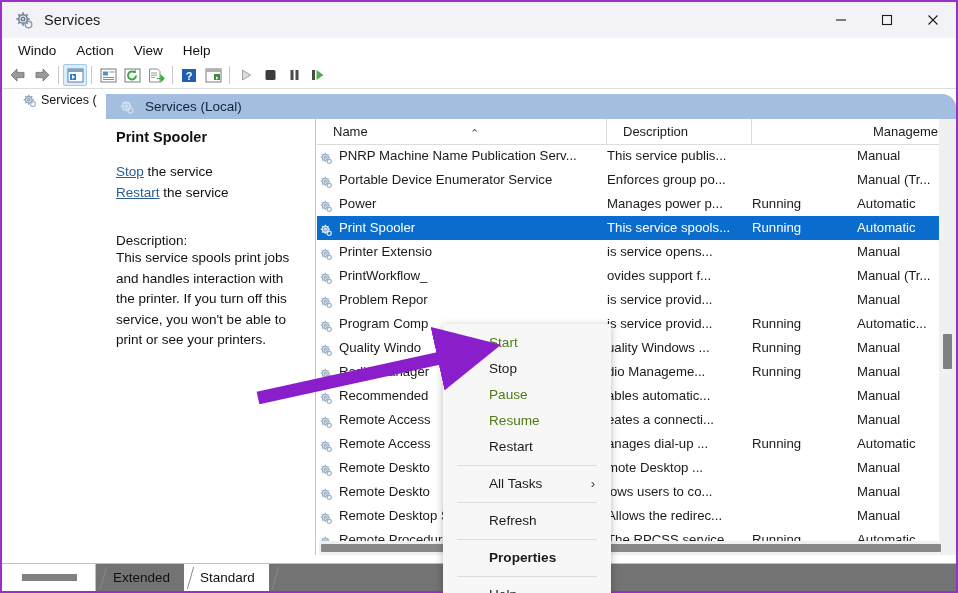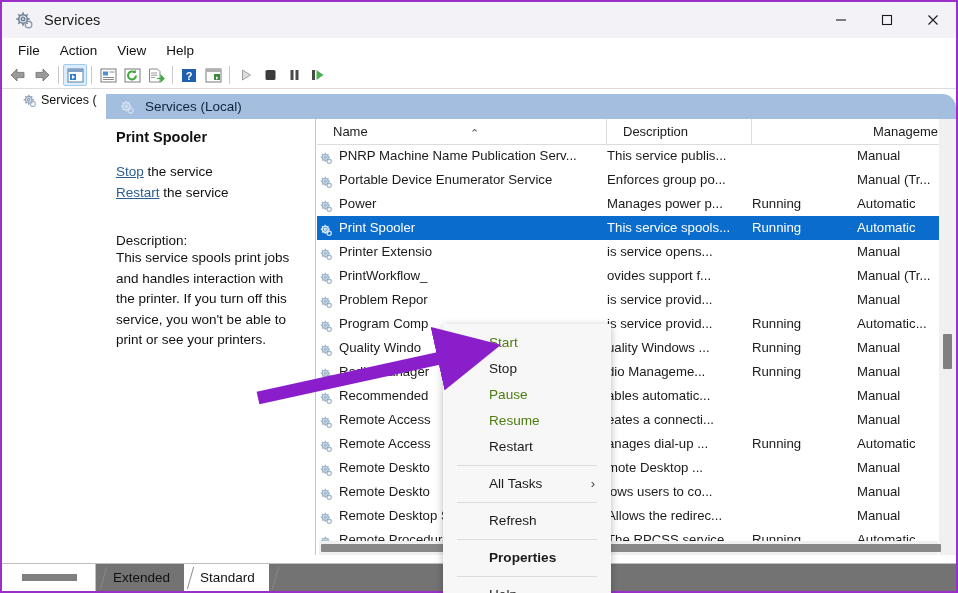--- a/index.html
+++ b/index.html
@@ -213,21 +213,21 @@
       </div>
       <div class="wc close">
         <svg width="12" height="12" viewBox="0 0 12 12">
             <path d="M1.5 1.5l9 9M10.5 1.5l-9 9" stroke="#1b1b1b" stroke-width="1.1"></path>
           </svg>
       </div>
     </div>
   </div>
 
   <div class="menubar">
-    <div class="mi">File</div>
+    <div class="mi">Windo</div>
     <div class="mi">Action</div>
     <div class="mi">View</div>
     <div class="mi">Help</div>
   </div>
 
   <div class="toolbar">
     <div class="tb">
       <svg width="18" height="16" viewBox="0 0 18 16">
           <path d="M8 2L2 8l6 6v-3.4h7V5.4H8z" fill="#9a9a9a" stroke="#6d6d6d" stroke-width=".8"></path>
         </svg>

